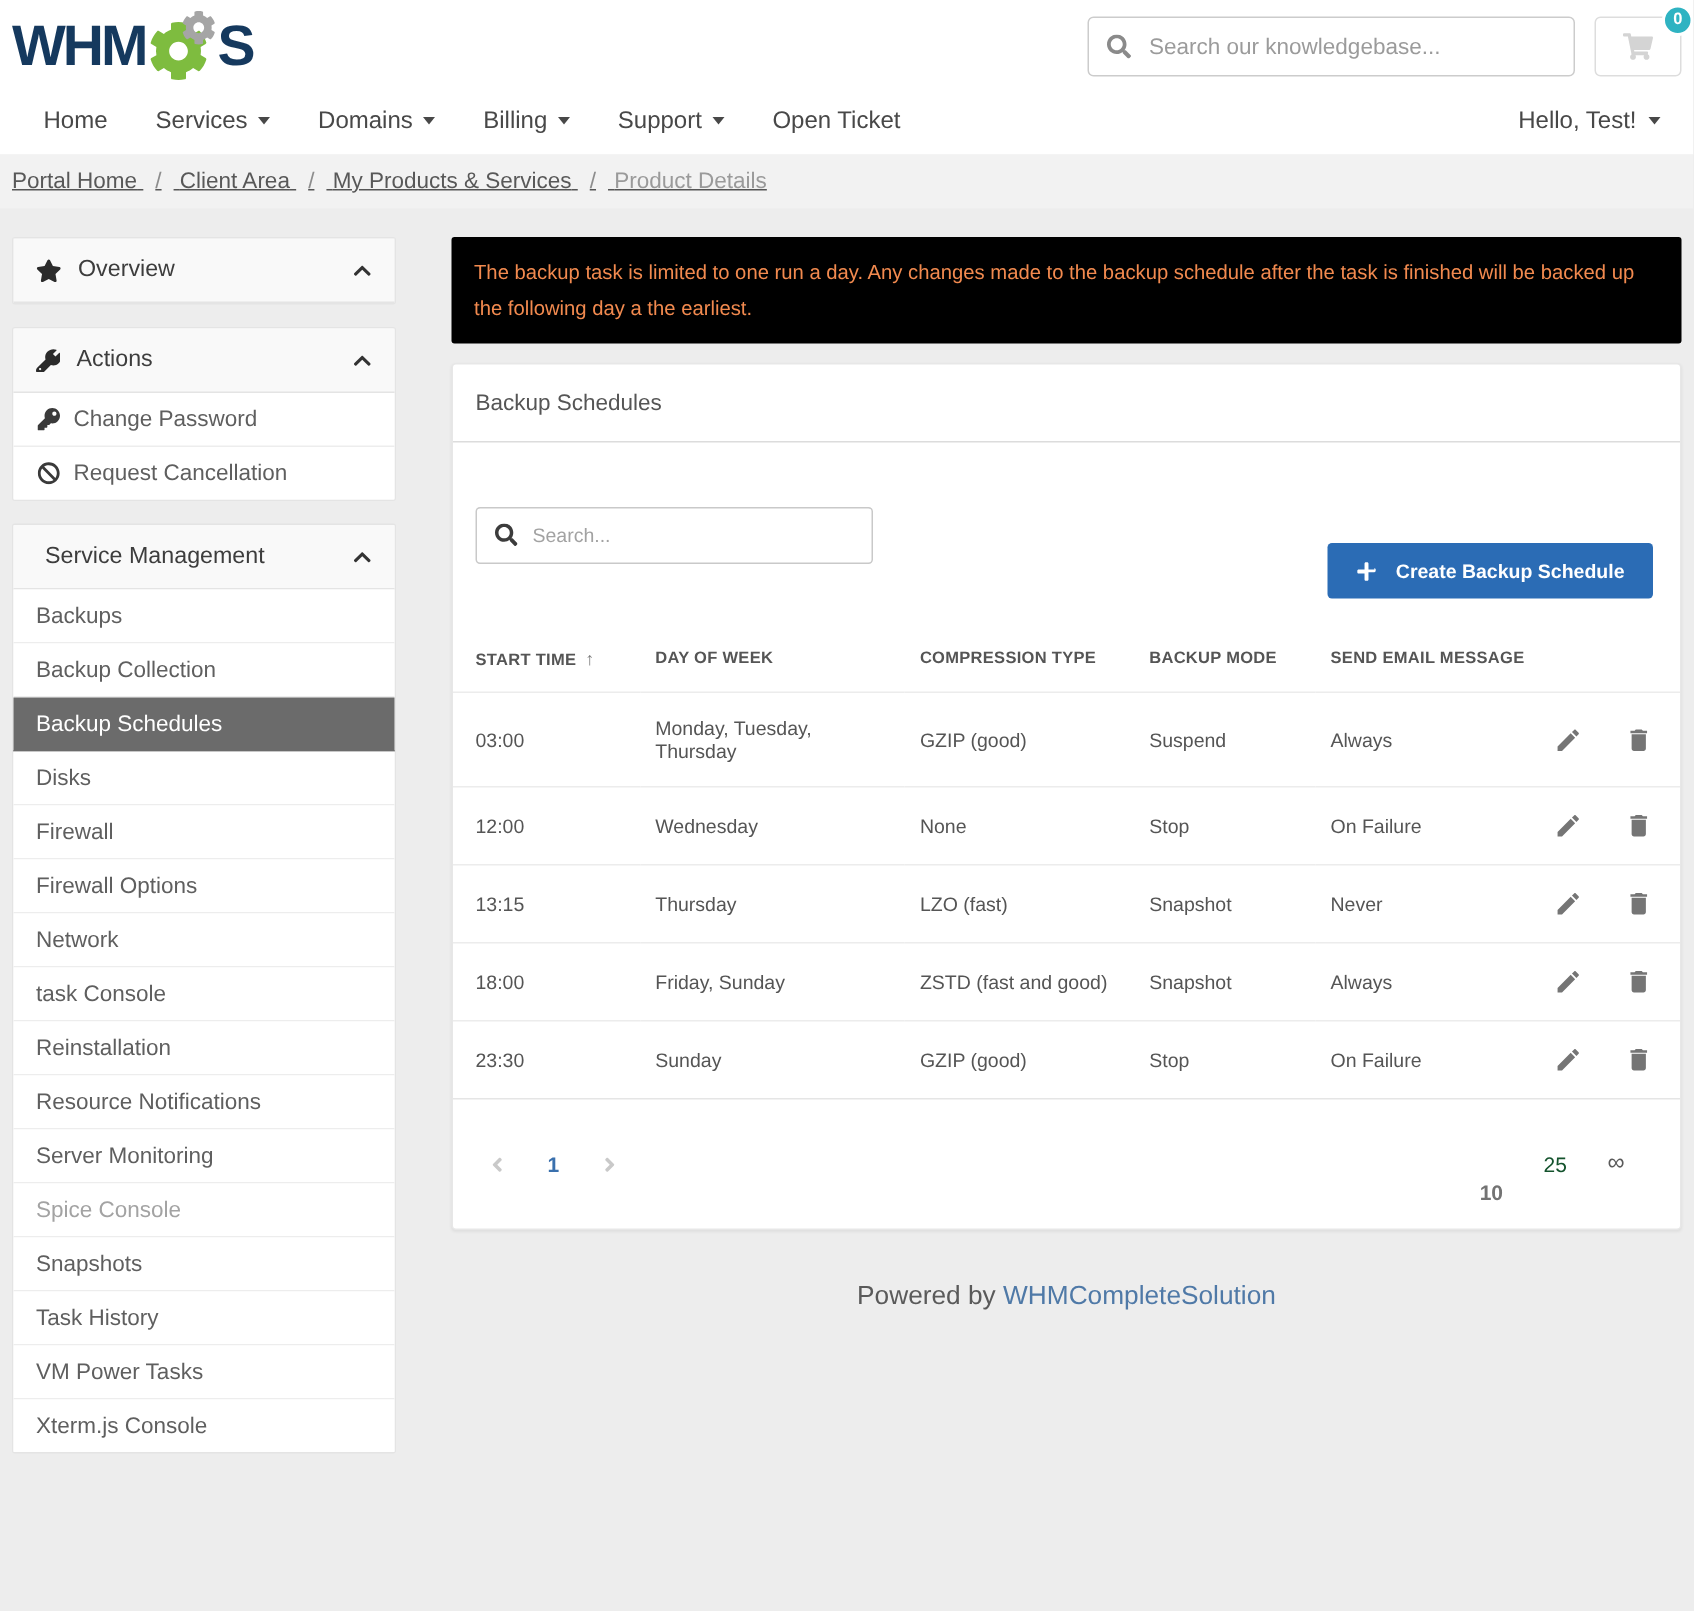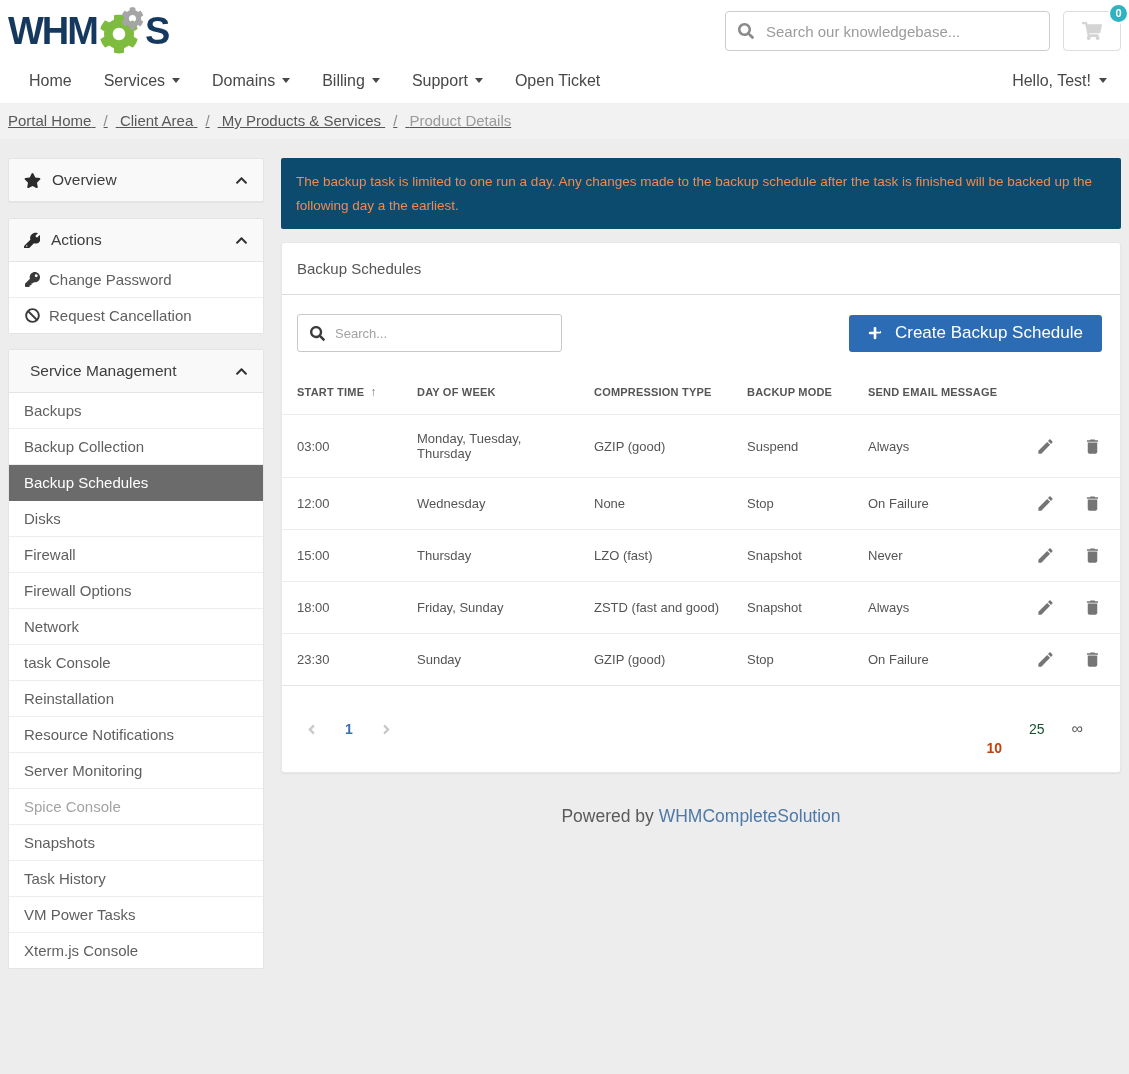--- a/index.html
+++ b/index.html
@@ -41,21 +41,21 @@
   .mainnav { background:#fff; height:41px; display:flex; align-items:center; padding:0 8px 4px 18px; }
   .mainnav a { color:#484848; text-decoration:none; font-size:16px; padding:6px 11px; margin-right:10px; display:flex; align-items:center; gap:7px; cursor:pointer; }
   .caret { width:0; height:0; border-left:4px solid transparent; border-right:4px solid transparent; border-top:5px solid #484848; display:inline-block; }
   .nav-user { margin-left:auto; margin-right:14px; color:#484848; font-size:16px; display:flex; align-items:center; gap:8px; cursor:pointer; }
   
   .breadcrumb { background:#f2f2f2; padding:9px 8px 10px; font-size:15px;text-decoration:underline; }
   .breadcrumb a { color:#585858; text-decoration:none; cursor:pointer; }
   .breadcrumb .sep { color:#8d8d8d; margin:0 8px; }
   .breadcrumb .current { color:#9a9a9a; }
   
-  .content { display:flex; padding:19px 8px 0; gap:17px; align-items:flex-start; }
+  .content { display:flex; padding:19px 8px 0; gap:37px; align-items:flex-start; }
   .sidebar { width:256px; flex:none; }
   .main { flex:1; min-width:0; }
   
   .sgroup { background:#fff; border:1px solid #e4e4e4; border-radius:2px; margin-bottom:15px; }
   .sgroup-hd {
     display:flex; align-items:center; padding:12px 15px; background:#f9f9f9;
     border-bottom:1px solid #e4e4e4; cursor:pointer;
   }
   .sgroup-hd .gicon { color:#2b2b2b; margin-right:11px; display:flex; }
   .sgroup-hd .gtitle { font-size:15.5px; color:#3d3d3d; }
@@ -63,38 +63,38 @@
   .sitem {
     display:flex; align-items:center; padding:9px 15px; font-size:15px; color:#5f5f5f;
     border-bottom:1px solid #ededed; cursor:pointer; background:#fff;
   }
   .sgroup .sitem:last-child { border-bottom:none; }
   .sitem .iicon { color:#3a3a3a; margin-right:9px; display:flex; width:16px; justify-content:center; }
   .sitem.active { background:#6b6b6b; color:#fff; border-color:#6b6b6b; }
   .sitem.muted { color:#a3a3a3; }
   
   .alert {
-    background:#0c4a6e; color:#f28a4f; border-radius:2px;
+    background:#000000; color:#f28a4f; border-radius:2px;
     padding:12px 15px; font-size:13.5px; line-height:1.75; margin-bottom:13px;
   }
   
   .panel { background:#fff; border:1px solid #e7e7e7; border-radius:3px; box-shadow:0 1px 2px rgba(0,0,0,.06); }
   .panel-hd { padding:17px 15px; font-size:15px; color:#555; border-bottom:1px solid #dcdcdc; }
   .toolbar { padding:19px 15px 10px; display:flex; align-items:center; justify-content:space-between; }
   .tsearch {
     width:265px; height:38px; border:1px solid #c9c9c9; border-radius:3px;
     display:flex; align-items:center; padding:0 12px; background:#fff;
   }
   .tsearch .sicon { color:#3c3c3c; margin-right:10px; display:flex; }
   .tsearch input { border:none; outline:none; flex:1; font-size:13px; color:#4c1d95; font-family:inherit; }
   .tsearch input::placeholder { color:#a2a2a2; }
   .btn-create {
     background:#2b6cb5; color:#fff; border:none; border-radius:3px; height:37px;
-    padding:0 19px; font-size:17px; font-weight:normal; font-family:inherit;
-    display:flex; align-items:center; gap:13px; cursor:pointer; margin-right:3px;
+    padding:0 19px; font-size:13px; font-weight:bold; font-family:inherit;
+    display:flex; align-items:center; gap:13px; cursor:pointer; margin-right:3px;margin-top:48px;
   }
   
   table { width:100%; border-collapse:collapse; margin-top:8px; }
   th {
     text-align:left; font-size:11px; font-weight:bold; color:#555;
     letter-spacing:.2px; padding:15px 10px; white-space:nowrap;
   }
   th:first-child, td:first-child { padding-left:15px; }
   .sort-arrow { color:#777; font-size:12px; margin-left:6px; font-weight:normal; }
   td { font-size:13px; color:#555; padding:16px 10px; border-top:1px solid #ececec; }
@@ -105,21 +105,21 @@
   
   .panel-ft {
     border-top:1px solid #e5e5e5; padding:16px 15px;
     display:flex; align-items:center; justify-content:space-between;
   }
   .pager { display:flex; align-items:center; gap:29px; padding-left:10px; }
   .pg-nav { color:#c9c9c9; display:flex; cursor:pointer; }
   .pg-page { color:#3a70ad; font-size:14px; font-weight:bold; cursor:pointer; }
   .sizes { display:flex; align-items:center; gap:27px; padding-right:22px; }
   .sz { font-size:14px; color:#14532d; cursor:pointer; }
-  .sz.active { color:#c2410c; font-weight:bold;margin-top:38px; }
+  .sz.active { color:#737373; font-weight:bold;margin-top:38px; }
   .sz.inf { font-size:16px; color:#5a5a5a; }
   
   .powered { text-align:center; margin:33px 0 40px; font-size:17.5px; color:#5a5a5a; }
   .powered a { color:#4f79a7; text-decoration:none; cursor:pointer; }
 </style>
 </head>
 <body>
 
 <div class="page">
 
@@ -385,21 +385,21 @@
                     </svg>
                   </span>
                 <span class="act">
                     <svg width="19" height="19" viewBox="0 0 24 24" fill="currentColor">
                       <path d="M6 19c0 1.1.9 2 2 2h8c1.1 0 2-.9 2-2V7H6v12zM19 4h-3.5l-1-1h-5l-1 1H5v2h14V4z"></path>
                     </svg>
                   </span>
               </td>
             </tr>
             <tr>
-              <td>15:00</td>
+              <td>13:15</td>
               <td>Thursday</td>
               <td>LZO (fast)</td>
               <td>Snapshot</td>
               <td>Never</td>
               <td class="actions">
                 <span class="act">
                     <svg width="19" height="19" viewBox="0 0 24 24" fill="currentColor">
                       <path d="M3 17.25V21h3.75L17.81 9.94l-3.75-3.75L3 17.25zM20.71 7.04c.39-.39.39-1.02 0-1.41l-2.34-2.34c-.39-.39-1.02-.39-1.41 0l-1.83 1.83 3.75 3.75 1.83-1.83z"></path>
                     </svg>
                   </span>

